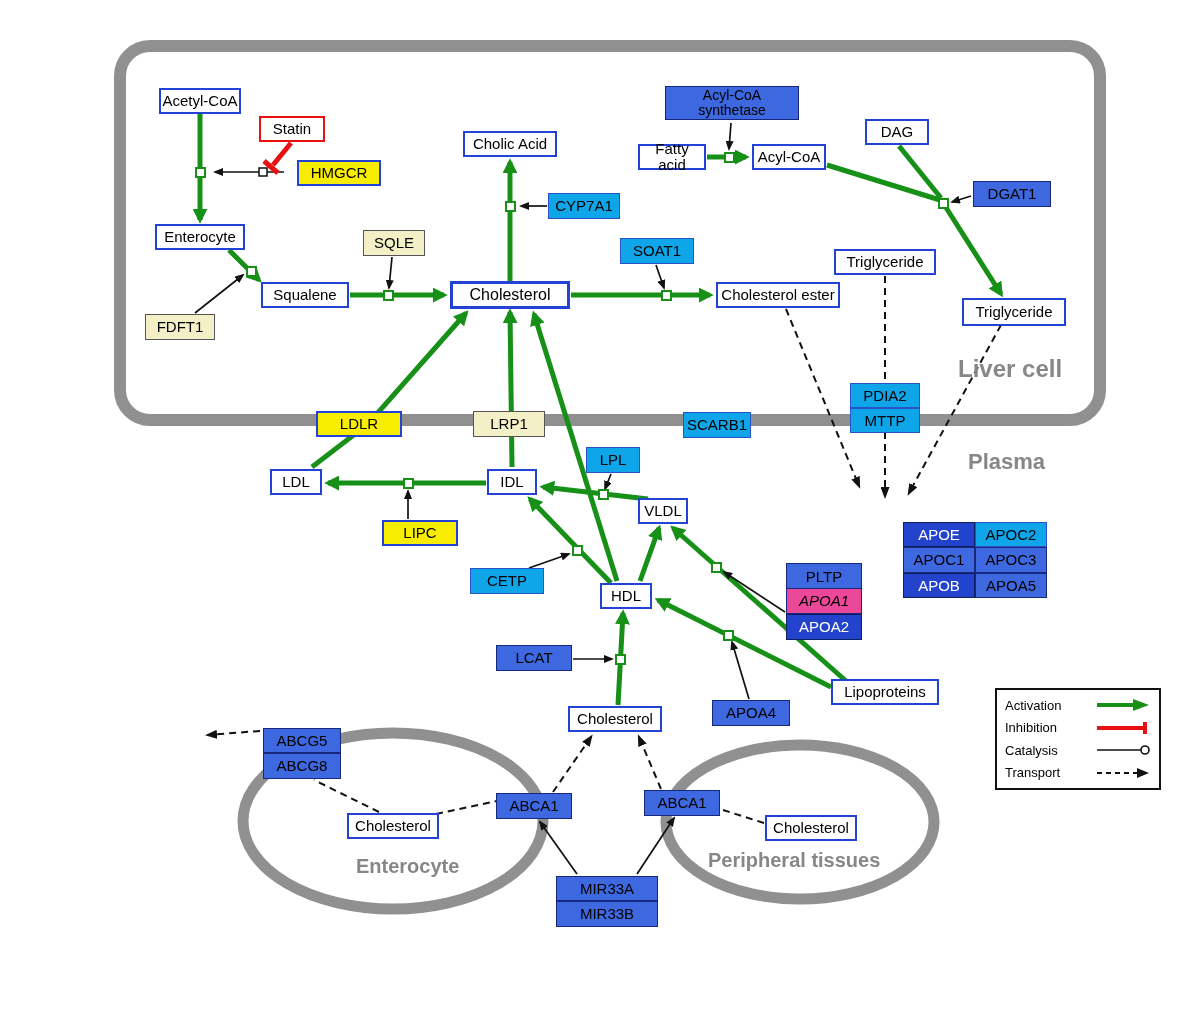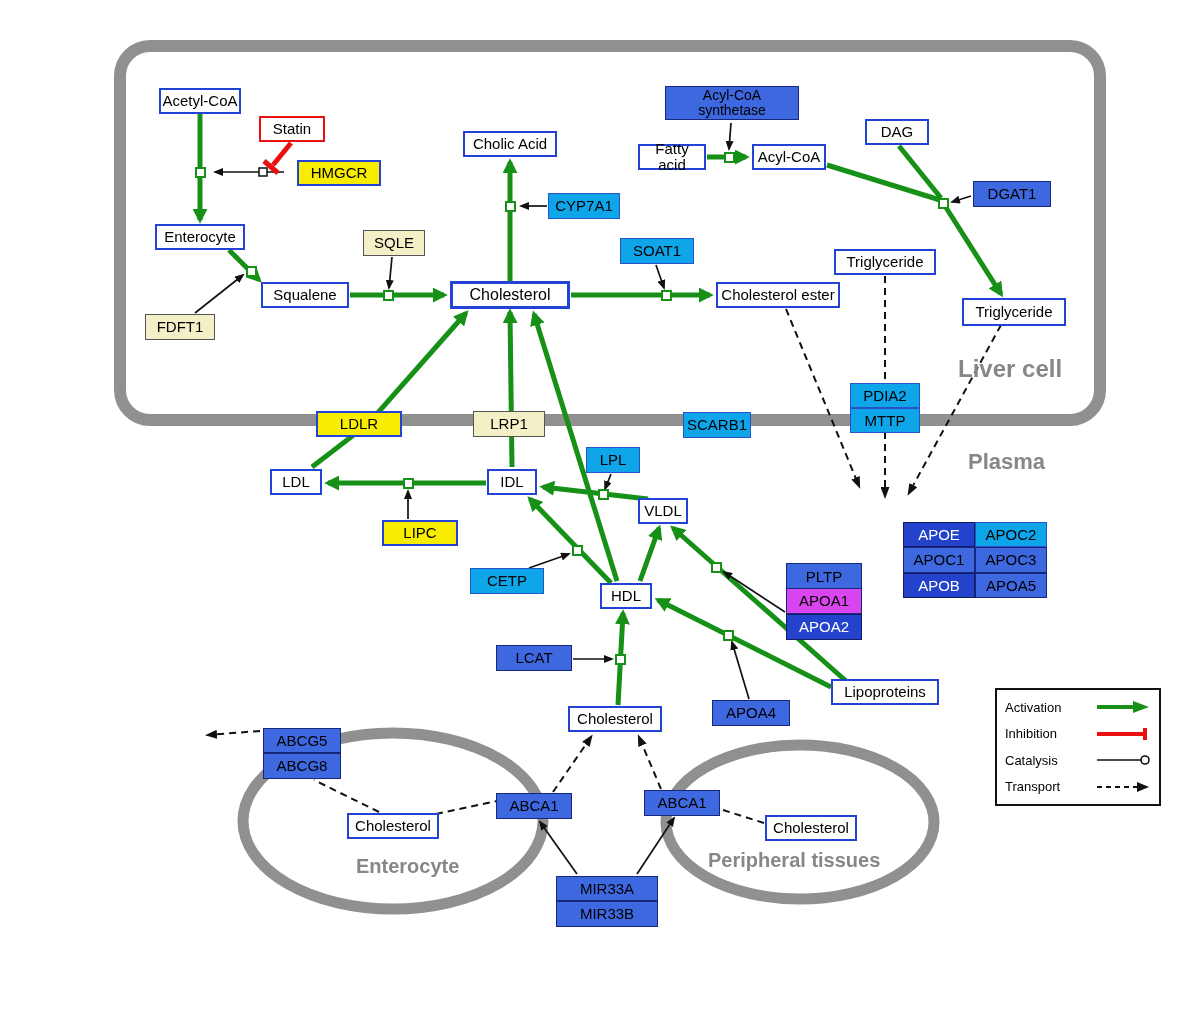--- a/index.html
+++ b/index.html
@@ -8,24 +8,24 @@
   svg.layer{position:absolute;left:0;top:0;}
   .node{position:absolute;box-sizing:border-box;display:flex;align-items:center;justify-content:center;
         text-align:center;font-size:15px;color:#000;background:#fff;line-height:1.05;}
   .mtb{border:2px solid #2343d7;}
   .chol-main{border-width:3px;font-size:16px;}
   .statin{border:2.5px solid #e81010;}
   .yl{background:#f8ec00;border:2px solid #2343d7;margin-left:12px;}
   .pyl{background:#f3efc6;border:1.5px solid #555;}
   .c-lblue{background:#0ea5e9;border:1.5px solid #2a52c8;}
   .c-blue{background:#3e68e0;border:1.5px solid #16277d;}
-  .c-blue2{background:#d946ef;border:1.5px solid #16277d;}
+  .c-blue2{background:#ec4899;border:1.5px solid #16277d;font-style:italic;}
   .c-dblue{background:#2343cc;border:1.5px solid #101f60;color:#fff;}
   .comp-label{position:absolute;font-weight:bold;color:#878787;}
-  .legend{position:absolute;left:995px;top:688px;width:166px;height:118px;border:2px solid #111;
+  .legend{position:absolute;left:995px;top:688px;width:166px;height:102px;border:2px solid #111;
           background:#fff;box-sizing:border-box;display:flex;flex-direction:column;justify-content:space-around;
           padding:4px 8px;}
   .lrow{display:flex;align-items:center;justify-content:space-between;font-size:13px;color:#000;}
 </style>
 </head>
 <body>
 
 <div class="canvas">
 
   <svg class="layer" width="1200" height="1013">

